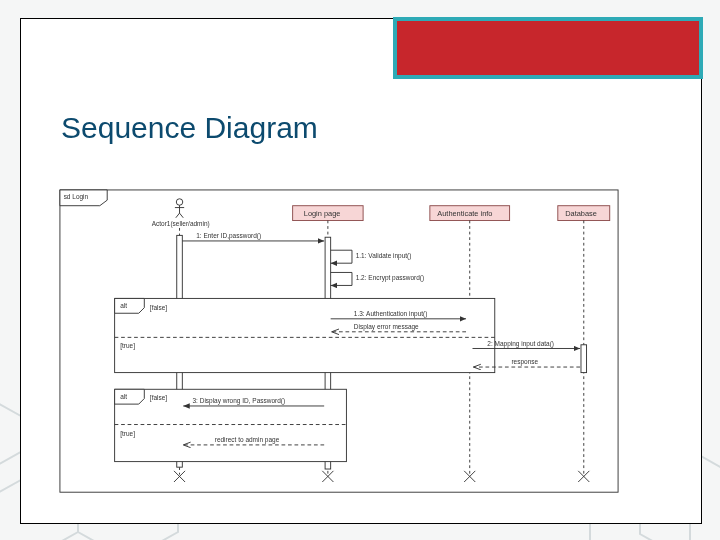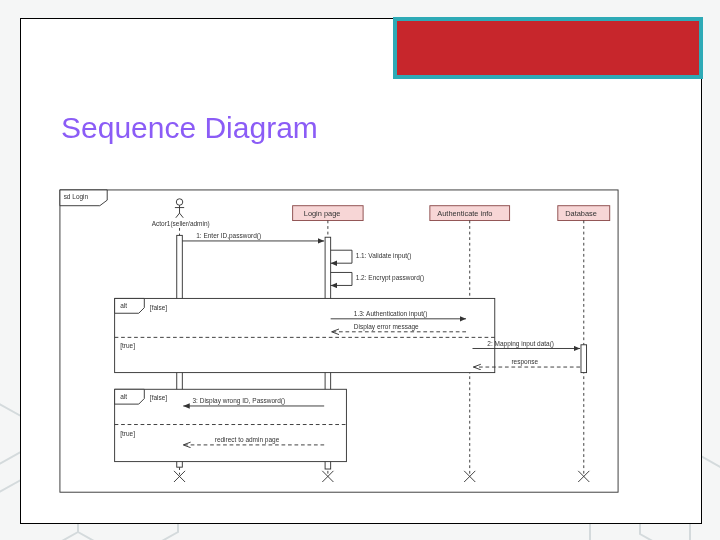--- a/index.html
+++ b/index.html
@@ -1,19 +1,19 @@
 <!DOCTYPE html>
 <html><head>
 <meta charset="utf-8">
 <style>
   html,body{margin:0;padding:0;width:720px;height:540px;background:#f5f6f6;font-family:Arial,Helvetica,sans-serif;overflow:hidden}
   .hexbg{position:absolute;inset:0;z-index:0;pointer-events:none}
   .slide{position:absolute;left:20px;top:18px;width:680px;height:504px;background:#fff;border:1.5px solid #000;z-index:1}
   .banner{position:absolute;right:-2px;top:-2px;width:310px;height:62px;background:#c7262c;border:4px solid #2eaab6;box-sizing:border-box}
-  .title{position:absolute;left:40px;top:92px;font-size:30px;color:#8b5cf6}
+  .title{position:absolute;left:40px;top:92px;font-size:30px;color:#0c4a6e}
   .diagram{position:absolute;left:38px;top:158px;width:560px;height:330px}
   .diagram svg{width:100%;height:100%}
   .llabel{font:8px Arial;fill:#333}
   .mlabel{font:7px Arial;fill:#333}
   .lifeline{stroke:#333;stroke-dasharray:3 3}
   .solid{stroke:#333;stroke-width:1}
   .dashed{stroke:#333;stroke-width:1;stroke-dasharray:4 3}
   .box{fill:#fff;stroke:#333;stroke-width:1}
   .hbox{fill:#f7d6d6;stroke:#8a4a4a;stroke-width:1}
 </style>

